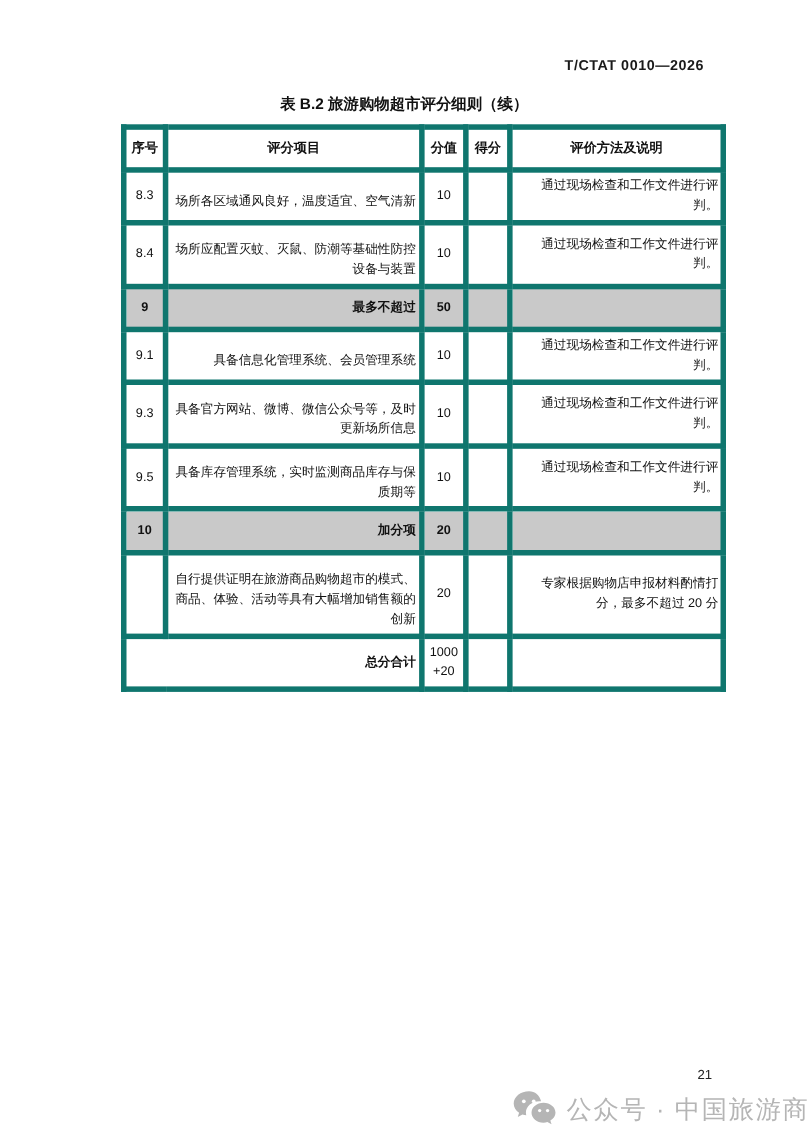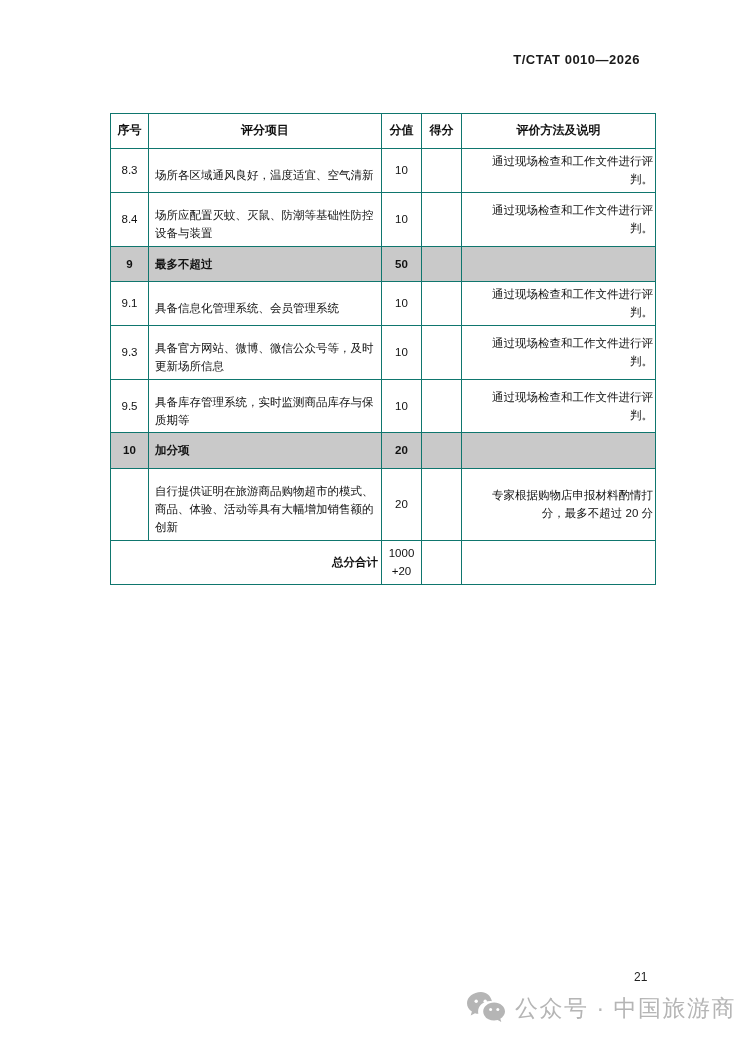--- a/index.html
+++ b/index.html
@@ -39,21 +39,21 @@
     top: 113px;
     left: 110px;
     width: 545px;
     border-collapse: collapse;
     table-layout: fixed;
     font-size: 11.5px;
     color: #111111;
   }
   table.score-table th,
   table.score-table td {
-    border: 1px solid #0f766e;
+    border: 5px solid #0f766e;
     vertical-align: middle;
     line-height: 1.6;
     overflow: hidden;
   }
   table.score-table th {
     font-size: 12px;
     font-weight: bold;
     text-align: center;
     height: 30px;
     padding: 2px;
@@ -61,21 +61,21 @@
   col.c-no     { width: 38px; }
   col.c-item   { width: 233px; }
   col.c-score  { width: 40px; }
   col.c-got    { width: 40px; }
   col.c-method { width: 194px; }
   td.cell-no {
     text-align: center;
     padding: 3px 1px;
   }
   td.cell-item {
-    text-align: left;
+    text-align: right;
     padding: 13px 3px 3px 6px;
   }
   td.cell-score {
     text-align: center;
     padding: 3px 1px;
   }
   td.cell-got { padding: 3px 1px; }
   td.cell-method {
     text-align: right;
     padding: 3px 2px 3px 8px;
@@ -119,20 +119,21 @@
   }
   .wechat-icon { width: 40px; height: 34px; flex: 0 0 auto; }
 </style>
 </head>
 <body>
 
 <div class="page">
 
   <div class="doc-code">T/CTAT 0010—2026</div>
 
+  <div class="table-title">表 B.2  旅游购物超市评分细则（续）</div>
 
   <table class="score-table">
     <colgroup>
       <col class="c-no">
         <col class="c-item">
         <col class="c-score">
         <col class="c-got">
         <col class="c-method">
     </colgroup>
     <thead>

